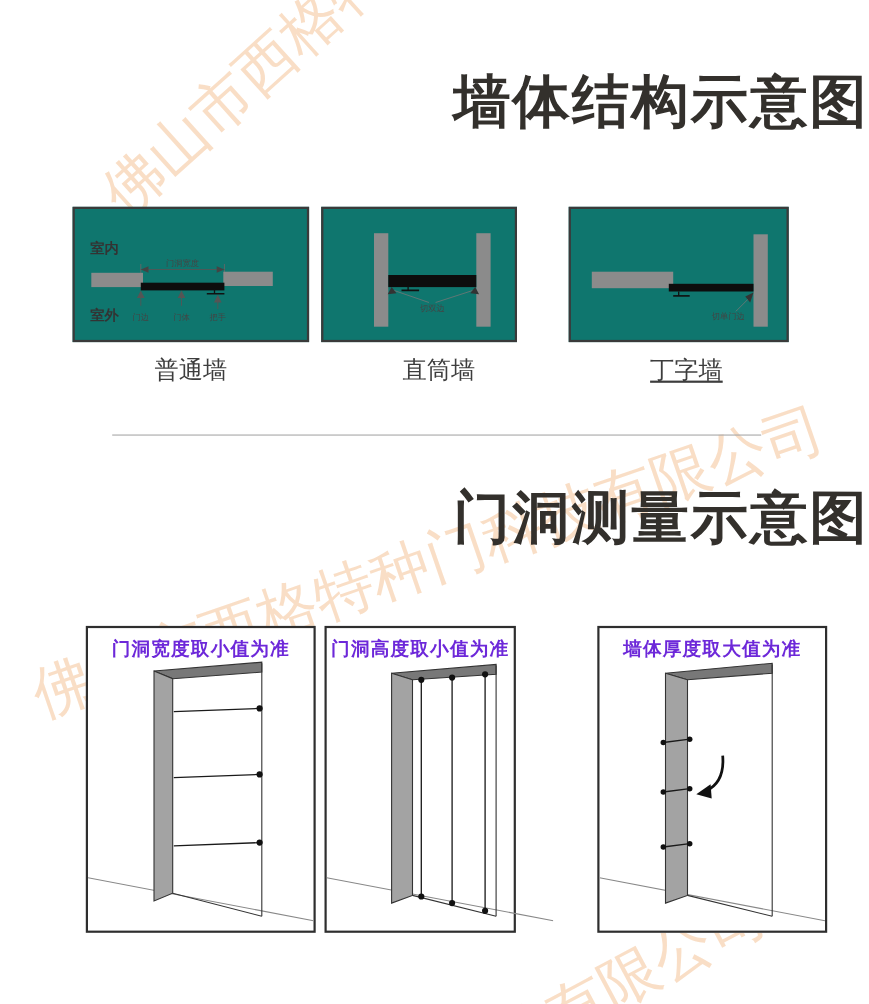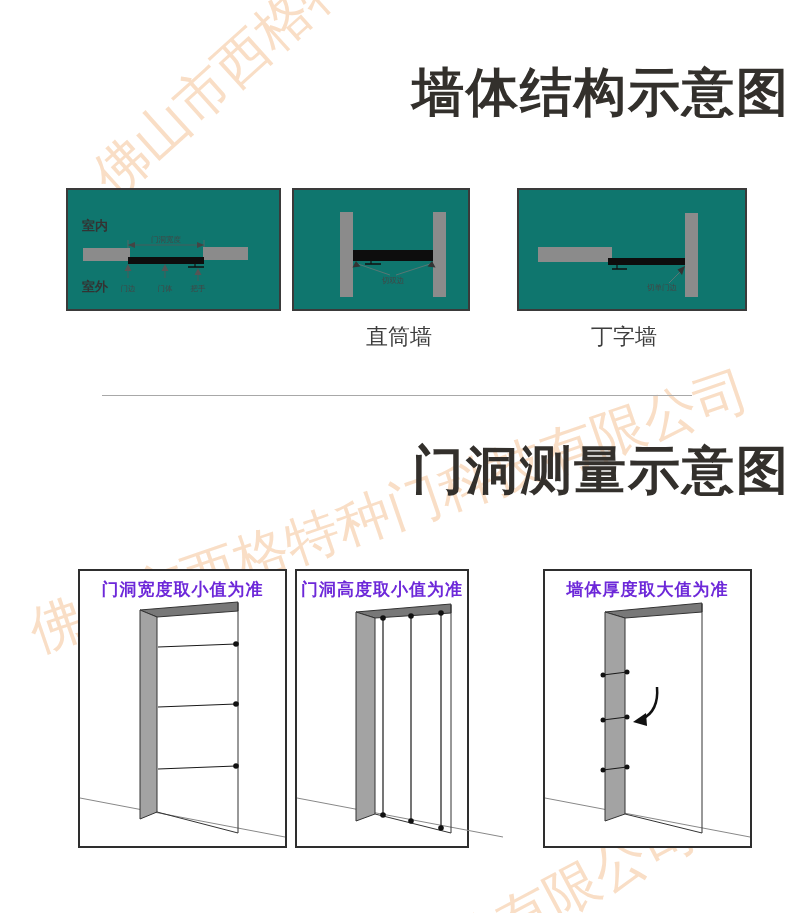--- a/index.html
+++ b/index.html
@@ -26,29 +26,29 @@
   }
   #title-wall    { top: 58px; }
   #title-measure { top: 436px; }
   
   .wall-panel {
     position: absolute; top: 188px; height: 123px; z-index: 1;
     background: #0f766e; border: 2px solid #3a3a3a;
   }
   #wall-panel-1 { left: 66px;  width: 215px; }
   #wall-panel-2 { left: 292px; width: 178px; }
-  #wall-panel-3 { left: 517px; width: 230px; padding-left: 44px; }
+  #wall-panel-3 { left: 517px; width: 200px; padding-left: 44px; }
   .wall-panel svg { position: absolute; left: 0; top: 0; }
   .wall-label {
     position: absolute; top: 322px; height: 26px; z-index: 1;
     text-align: center; font-size: 22px; color: #3d3d3d;
   }
   #wall-label-1 { left: 66px;  width: 215px; }
   #wall-label-2 { left: 292px; width: 214px; }
-  #wall-label-3 { left: 517px; width: 214px; }
+  #wall-label-3 { left: 517px; width: 214px; text-decoration: underline; }
   
   #divider {
     position: absolute; left: 102px; top: 395px; width: 590px; height: 0;
     border-top: 1px solid #a8a8a8; z-index: 1;
   }
   
   .measure-panel {
     position: absolute; top: 569px; height: 279px; z-index: 1;
     background: #ffffff; border: 2px solid #2e2e2e;
   }
@@ -129,20 +129,21 @@
       <rect x="166" y="23" width="13" height="84" fill="#8b8b8b"></rect>
       <rect x="89" y="68" width="77" height="7" fill="#0d0d0d"></rect>
       <line x1="93" y1="79" x2="108" y2="79" stroke="#111" stroke-width="1.5"></line>
       <line x1="98" y1="75" x2="98" y2="79" stroke="#111" stroke-width="1.2"></line>
       <line x1="150" y1="93" x2="162" y2="81" stroke="#777" stroke-width="0.7"></line>
       <polygon points="166,76 158.5,79.5 163,85" fill="#333"></polygon>
       <text class="tiny" x="143" y="100" text-anchor="middle">切单门边</text>
     </svg>
   </div>
 
+  <div class="wall-label" id="wall-label-1">普通墙</div>
   <div class="wall-label" id="wall-label-2">直筒墙</div>
   <div class="wall-label" id="wall-label-3">丁字墙</div>
 
   <div id="divider"></div>
 
   <div class="big-title" id="title-measure">门洞测量示意图</div>
 
   <div class="measure-panel" id="measure-panel-1">
     <div class="measure-heading">门洞宽度取小值为准</div>
     <svg width="205" height="275" viewBox="0 0 205 275">

